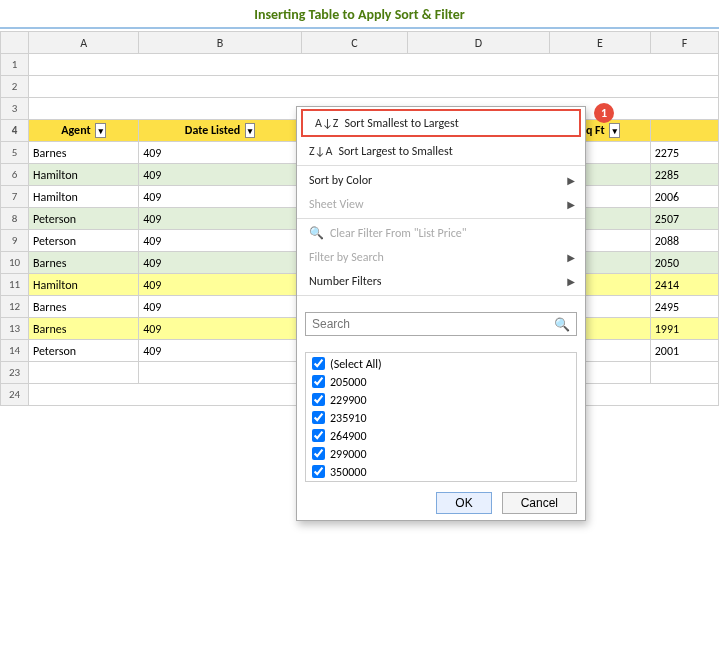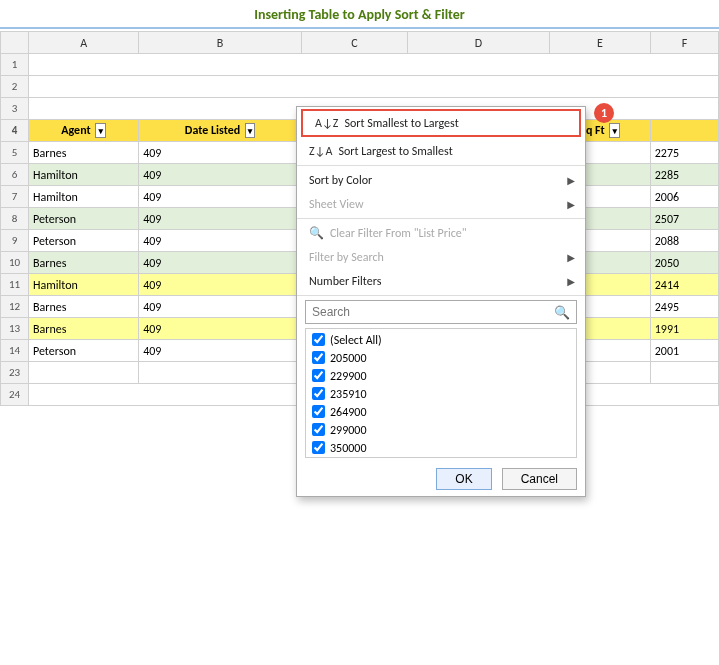--- a/index.html
+++ b/index.html
@@ -153,21 +153,21 @@
       margin: 2px 0;
     }
 
     .sort-icon {
       font-size: 12px;
       color: #333;
     }
 
     
     .search-box {
-      margin: 4px 8px;
+      margin: 16px 8px;
       position: relative;
     }
 
     .search-box input {
       width: 100%;
       padding: 4px 24px 4px 6px;
       border: 1px solid #aaa;
       font-size: 12px;
       outline: none;
     }

